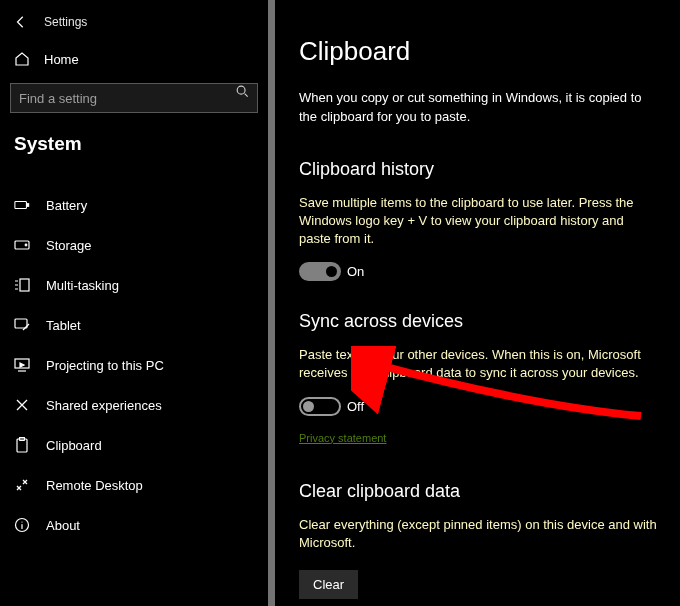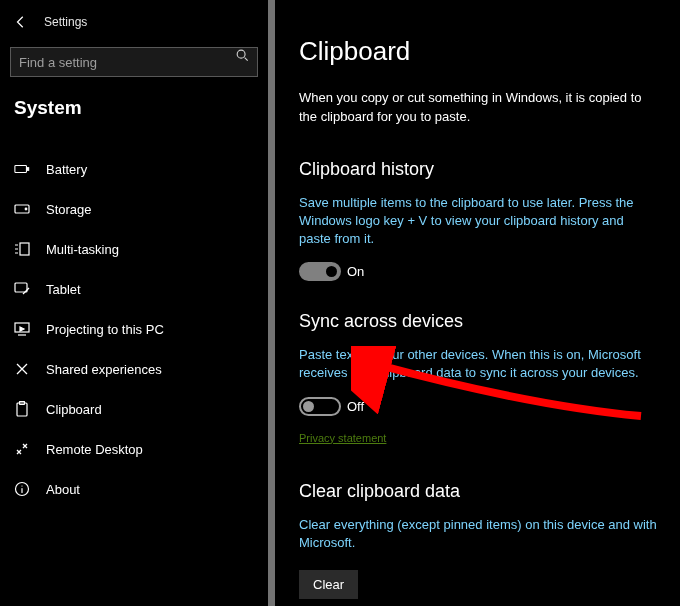--- a/index.html
+++ b/index.html
@@ -113,21 +113,21 @@
   h2 {
     font-size: 18px;
     font-weight: 400;
     margin-bottom: 14px;
   }
   .section { margin-bottom: 30px; }
   .sub {
     font-size: 13px;
     line-height: 1.4;
     max-width: 370px;
-    color: #7dd3fc;
+    color: #fef9c3;
     margin-bottom: 14px;
   }
   .toggle-row {
     display: flex;
     align-items: center;
     gap: 6px;
     margin-bottom: 6px;
   }
   .toggle {
     width: 42px; height: 19px;
@@ -184,20 +184,28 @@
 
   <div class="win-title">
     <span class="back-icon">
       <svg viewBox="0 0 16 16" width="14" height="14" stroke="#fff" stroke-width="1.4" fill="none">
         <path d="M10 2 L4 8 L10 14"></path>
       </svg>
     </span>
     <span>Settings</span>
   </div>
 
+  <div class="home-row">
+    <span class="ico">
+      <svg viewBox="0 0 16 16" width="16" height="16" stroke="#fff" stroke-width="1.2" fill="none">
+        <path d="M2 7 L8 2 L14 7 V14 H2 Z"></path>
+      </svg>
+    </span>
+    <span class="label">Home</span>
+  </div>
 
   <div class="search-wrap">
     <div class="search-box">
       <input type="text" placeholder="Find a setting" style="">
       <span class="mag">
         <svg viewBox="0 0 16 16" width="14" height="14" stroke="#cfcfcf" stroke-width="1.3" fill="none">
           <circle cx="7" cy="7" r="4.5"></circle>
             <path d="M11 11 L14.5 14.5"></path>
         </svg>
       </span>

